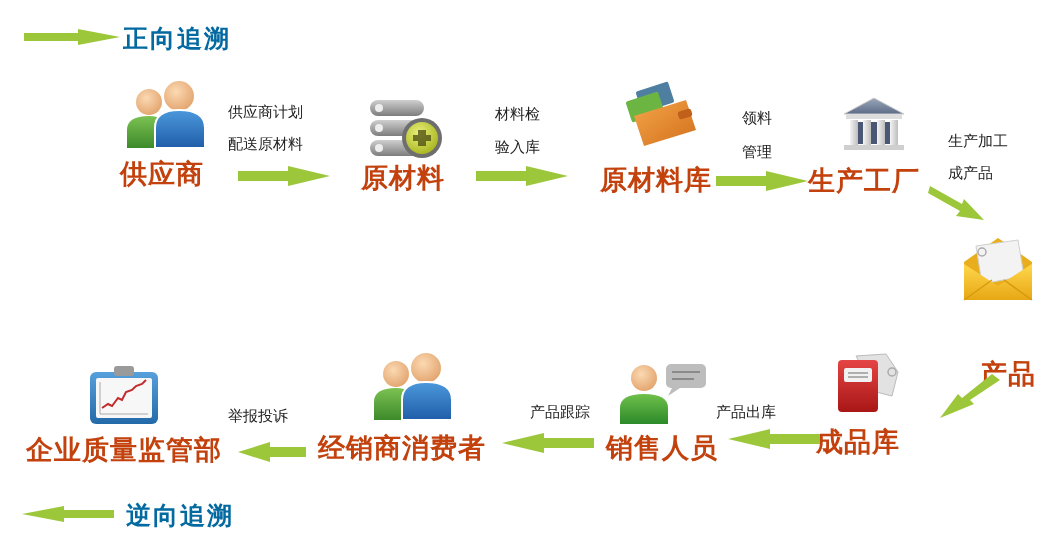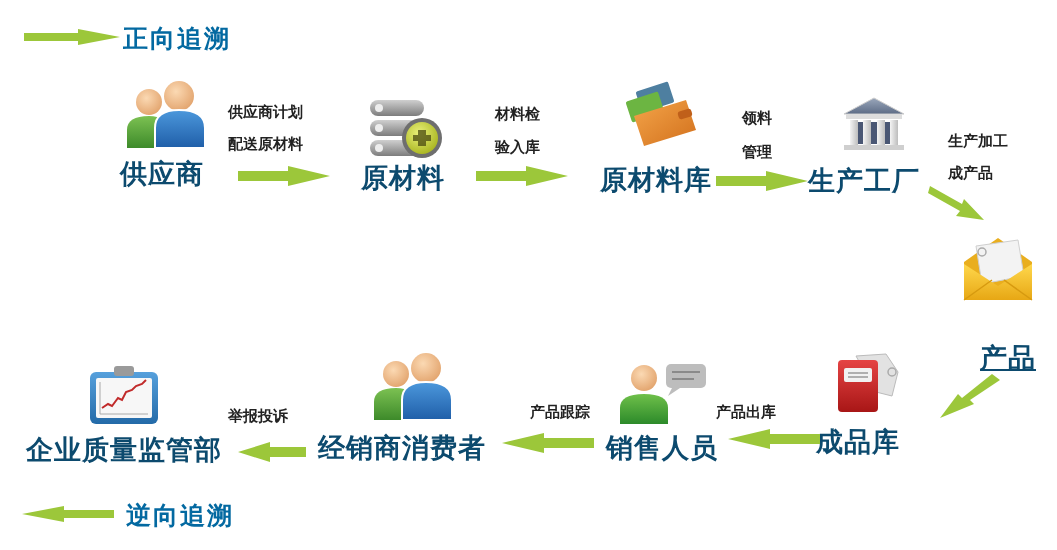--- a/index.html
+++ b/index.html
@@ -1,20 +1,20 @@
 <!DOCTYPE html>
 <html><head>
 <meta charset="utf-8">
 <style>
   html, body { margin: 0; padding: 0; background: #ffffff; }
   body { width: 1057px; height: 550px; position: relative; overflow: hidden;
          font-family: "DejaVu Sans", "Liberation Sans", sans-serif; color: #111; }
   .abs { position: absolute; }
-  .node-label { position: absolute; font-weight: bold; font-size: 27px; white-space: nowrap; color: #0c4a6e; letter-spacing: 1px; }
-  .edge-label { position: absolute; font-size: 15px; white-space: nowrap; color: #222; line-height: 32px; font-weight: bold; }
+  .node-label { position: absolute; font-weight: bold; font-size: 27px; white-space: nowrap; color: #c2410c; letter-spacing: 1px; }
+  .edge-label { position: absolute; font-size: 15px; white-space: nowrap; color: #222; line-height: 32px; }
   .legend-label { position: absolute; font-weight: bold; font-size: 25px; white-space: nowrap; color: #0369a1; letter-spacing: 2px; }
   svg { display: block; overflow: visible; }
 </style>
 </head>
 <body>
 
 <div class="abs" style="left:22px;top:27px;">
   <svg width="100" height="20" viewBox="0 0 100 20">
       <path d="M2 6 H56 V2 L98 10 L56 18 V14 H2 Z" fill="#9cc73a"></path>
     </svg>
@@ -150,21 +150,21 @@
           <stop offset="1" stop-color="#e7a714"></stop>
         </linearGradient>
       </defs>
     <path d="M2 26 L36 2 L70 26 V64 H2 Z" fill="#e9ae1e"></path>
     <path d="M14 10 L56 4 L62 40 L20 48 Z" fill="#f3f3f3" stroke="#cfcfcf"></path>
     <circle cx="20" cy="16" r="4" fill="none" stroke="#aaa" stroke-width="1.5"></circle>
     <path d="M2 28 L36 50 L70 28 V64 H2 Z" fill="url(#gE)"></path>
     <path d="M2 64 L30 44 M70 64 L42 44" stroke="#d79a10" stroke-width="1.5"></path>
   </svg>
 </div>
-<div class="node-label" style="left:980px;top:340px;text-decoration:underline;">产品</div>
+<div class="node-label" style="left:980px;top:356px;">产品</div>
 
 <div class="abs" style="left:938px;top:374px;">
   <svg width="64" height="46" viewBox="0 0 64 46">
       <path d="M62 6 L32 26 L36 30 L2 44 L20 20 L24 24 L54 0 Z" fill="#9cc73a"></path>
     </svg>
 </div>
 
 <div class="abs" style="left:836px;top:352px;">
   <svg width="70" height="62" viewBox="0 0 70 62">
     <defs>

